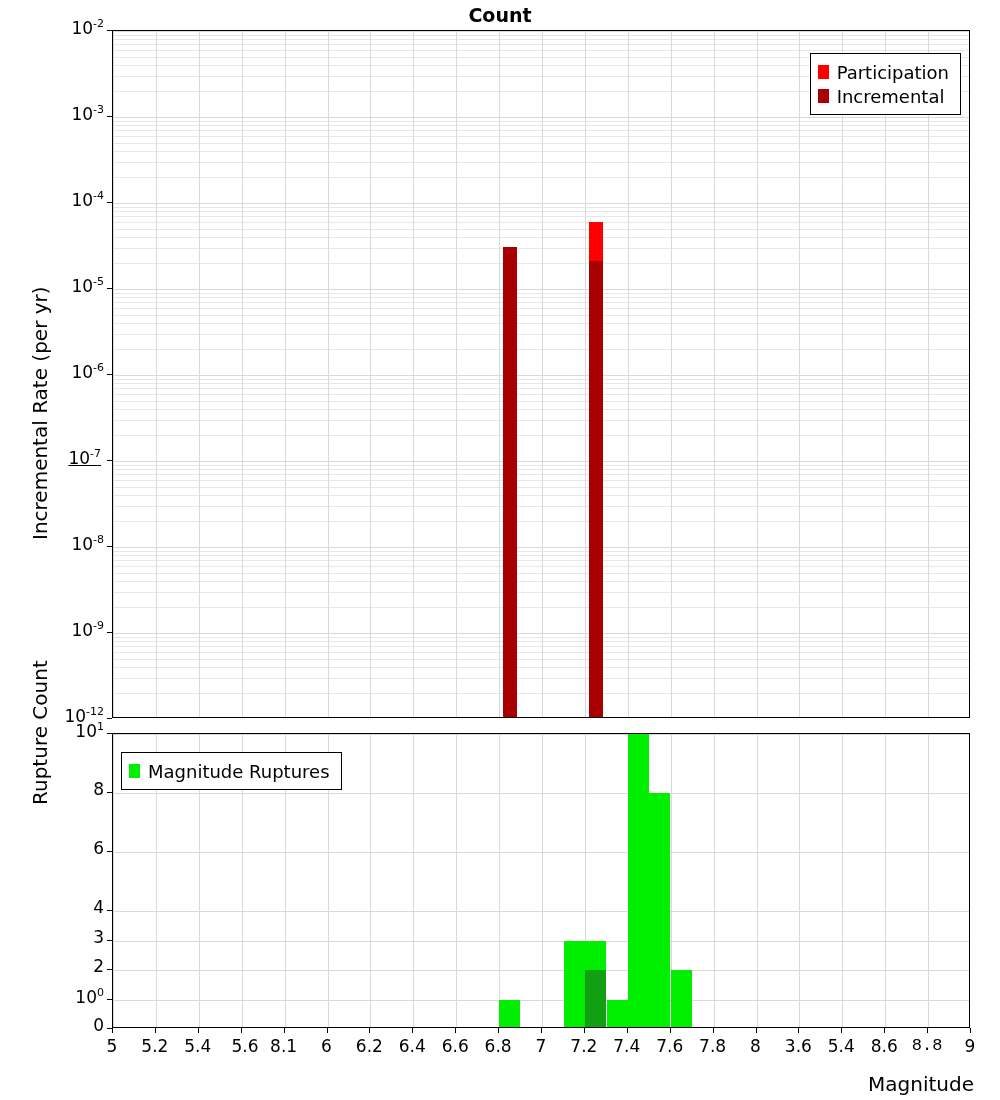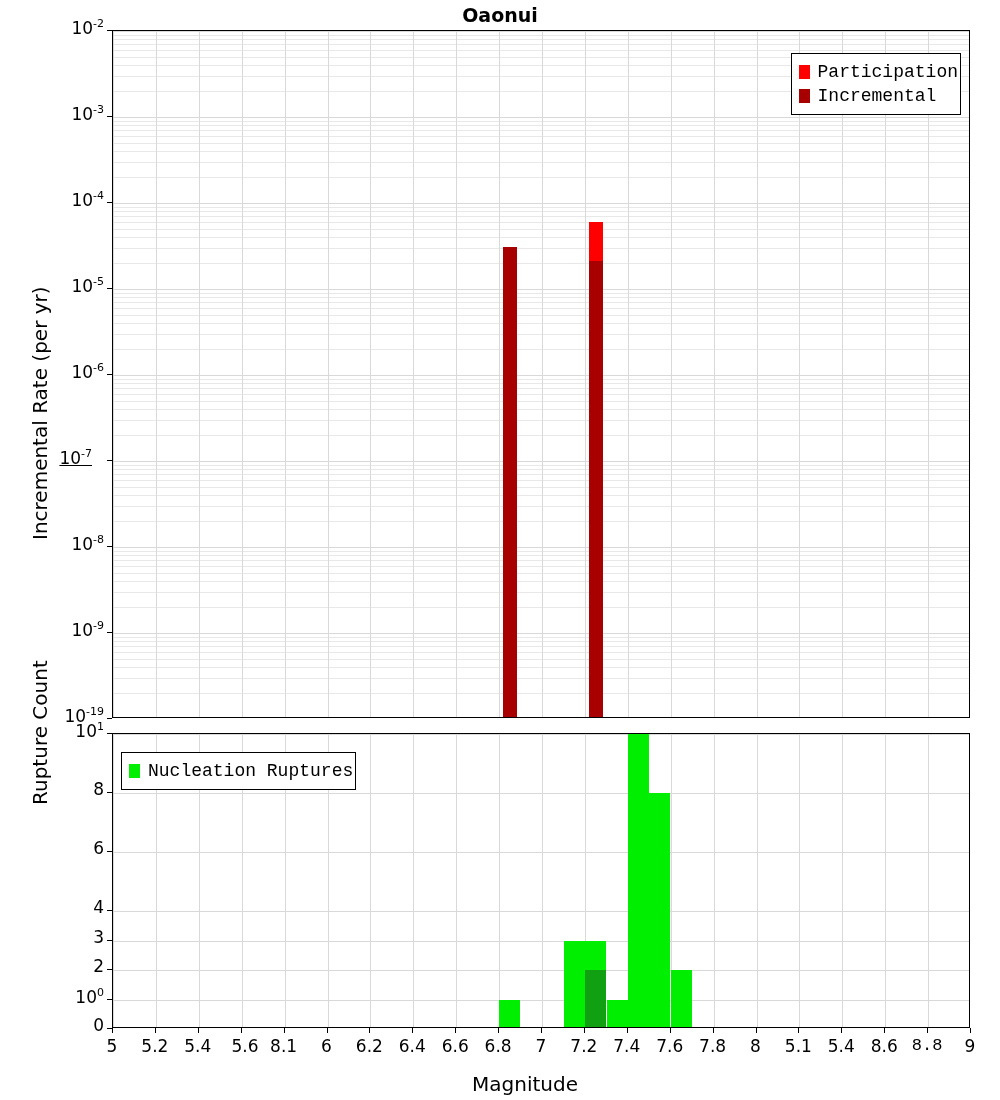--- a/index.html
+++ b/index.html
@@ -132,23 +132,22 @@
     color: #000;
     text-align: center;
     white-space: nowrap;
   }
 
   
   .legend {
     position: absolute;
     background: #fff;
     border: 1.2px solid #000;
-    padding: 6px 2px 6px 7px;
+    padding: 6px 11px 6px 7px;
     box-sizing: border-box;
-    font-family: Liberation Mono, monospace;
   }
   .legend-row {
     display: flex;
     align-items: center;
     height: 24px;
   }
   .legend-swatch {
     width: 11px;
     height: 14px;
     margin-right: 8px;
@@ -158,21 +157,21 @@
     font-size: 18px;
     color: #000;
     white-space: nowrap;
   }
 </style>
 </head>
 <body>
 
 <div class="figure">
 
-  <div class="fig-title">Oaonui</div>
+  <div class="fig-title">Count</div>
 
   <div id="top-axes">
     <div class="gridlayer" id="top-grid">
         <div class="gl-h" style="top: 662.111px;"></div>
         <div class="gl-h" style="top: 646.968px;"></div>
         <div class="gl-h" style="top: 636.223px;"></div>
         <div class="gl-h" style="top: 627.889px;"></div>
         <div class="gl-h" style="top: 621.079px;"></div>
         <div class="gl-h" style="top: 615.322px;"></div>
         <div class="gl-h" style="top: 610.334px;"></div>
@@ -287,27 +286,27 @@
       <div class="ytick" style="width: 60px; left: 44px; top: 17px;">10<sup>-2</sup></div>
       <div class="tickmark-y" style="left: 107px; top: 30px;"></div>
       <div class="ytick" style="width: 60px; left: 44px; top: 103px;">10<sup>-3</sup></div>
       <div class="tickmark-y" style="left: 107px; top: 116px;"></div>
       <div class="ytick" style="width: 60px; left: 44px; top: 189px;">10<sup>-4</sup></div>
       <div class="tickmark-y" style="left: 107px; top: 202px;"></div>
       <div class="ytick" style="width: 60px; left: 44px; top: 275px;">10<sup>-5</sup></div>
       <div class="tickmark-y" style="left: 107px; top: 288px;"></div>
       <div class="ytick" style="width: 60px; left: 44px; top: 361px;">10<sup>-6</sup></div>
       <div class="tickmark-y" style="left: 107px; top: 374px;"></div>
-      <div class="ytick" style="width: 60px; left: 32px; top: 447px; text-decoration: underline;">10<sup>-7</sup></div>
+      <div class="ytick" style="width: 60px; left: 41px; top: 447px; text-decoration: underline;">10<sup>-7</sup></div>
       <div class="tickmark-y" style="left: 107px; top: 460px;"></div>
       <div class="ytick" style="width: 60px; left: 44px; top: 533px;">10<sup>-8</sup></div>
       <div class="tickmark-y" style="left: 107px; top: 546px;"></div>
       <div class="ytick" style="width: 60px; left: 44px; top: 619px;">10<sup>-9</sup></div>
       <div class="tickmark-y" style="left: 107px; top: 632px;"></div>
-      <div class="ytick" style="width: 60px; left: 44px; top: 705px;">10<sup>-19</sup></div>
+      <div class="ytick" style="width: 60px; left: 44px; top: 705px;">10<sup>-12</sup></div>
       <div class="tickmark-y" style="left: 107px; top: 718px;"></div>
     </div>
 
   <div class="ylabel" style="left: 28px; top: 540px; transform: rotate(-90deg);">Incremental Rate (per yr)</div>
 
   <div id="bottom-axes">
     <div class="gridlayer" id="bottom-grid">
         <div class="gl-h major" style="top: 0px;"></div>
         <div class="gl-h major" style="top: 59px;"></div>
         <div class="gl-h major" style="top: 118px;"></div>
@@ -343,21 +342,21 @@
         <div class="bar" style="left: 493.575px; width: 21px; top: 265.5px; height: 29.5px; background: rgb(0, 238, 0);"></div>
         <div class="bar" style="left: 515.025px; width: 21px; top: 0px; height: 295px; background: rgb(0, 238, 0);"></div>
         <div class="bar" style="left: 536.475px; width: 21px; top: 59px; height: 236px; background: rgb(0, 238, 0);"></div>
         <div class="bar" style="left: 557.925px; width: 21px; top: 236px; height: 59px; background: rgb(0, 238, 0);"></div>
         <div class="bar" style="left: 472.125px; width: 21px; top: 236px; height: 59px; background: rgb(17, 160, 17);"></div>
       </div>
 
     <div class="legend" style="left: 8px; top: 18px;">
       <div class="legend-row">
         <span class="legend-swatch" style="background:#00ee00;"></span>
-        <span class="legend-label">Nucleation Ruptures</span>
+        <span class="legend-label">Magnitude Ruptures</span>
       </div>
     </div>
   </div>
 
   <div id="bottom-yticks">
       <div class="ytick" style="width: 60px; left: 44px; top: 720px;">10<sup>1</sup></div>
       <div class="tickmark-y" style="left: 107px; top: 733px;"></div>
       <div class="ytick" style="width: 60px; left: 44px; top: 779px;">8</div>
       <div class="tickmark-y" style="left: 107px; top: 792px;"></div>
       <div class="ytick" style="width: 60px; left: 44px; top: 838px;">6</div>
@@ -402,27 +401,27 @@
       <div class="xtick" style="left: 558.9px; width: 50px; top: 1036px;">7.2</div>
       <div class="tickmark-x" style="left: 583.9px; top: 1028px;"></div>
       <div class="xtick" style="left: 601.8px; width: 50px; top: 1036px;">7.4</div>
       <div class="tickmark-x" style="left: 626.8px; top: 1028px;"></div>
       <div class="xtick" style="left: 644.7px; width: 50px; top: 1036px;">7.6</div>
       <div class="tickmark-x" style="left: 669.7px; top: 1028px;"></div>
       <div class="xtick" style="left: 687.6px; width: 50px; top: 1036px;">7.8</div>
       <div class="tickmark-x" style="left: 712.6px; top: 1028px;"></div>
       <div class="xtick" style="left: 730.5px; width: 50px; top: 1036px;">8</div>
       <div class="tickmark-x" style="left: 755.5px; top: 1028px;"></div>
-      <div class="xtick" style="left: 773.4px; width: 50px; top: 1036px;">5.1</div>
+      <div class="xtick" style="left: 773.4px; width: 50px; top: 1036px;">3.6</div>
       <div class="tickmark-x" style="left: 798.4px; top: 1028px;"></div>
       <div class="xtick" style="left: 816.3px; width: 50px; top: 1036px;">5.4</div>
       <div class="tickmark-x" style="left: 841.3px; top: 1028px;"></div>
       <div class="xtick" style="left: 859.2px; width: 50px; top: 1036px;">8.6</div>
       <div class="tickmark-x" style="left: 884.2px; top: 1028px;"></div>
       <div class="xtick" style="left: 902.1px; width: 50px; top: 1036px; font-family: Liberation Mono, monospace;">8.8</div>
       <div class="tickmark-x" style="left: 927.1px; top: 1028px;"></div>
       <div class="xtick" style="left: 945px; width: 50px; top: 1036px;">9</div>
       <div class="tickmark-x" style="left: 970px; top: 1028px;"></div>
     </div>
 
-  <div class="xlabel" style="left: 96px; width: 858px; top: 1072px;">Magnitude</div>
+  <div class="xlabel" style="left: 116px; width: 858px; top: 1072px; text-align: right;">Magnitude</div>
 
 </div>
 
 </body></html>

